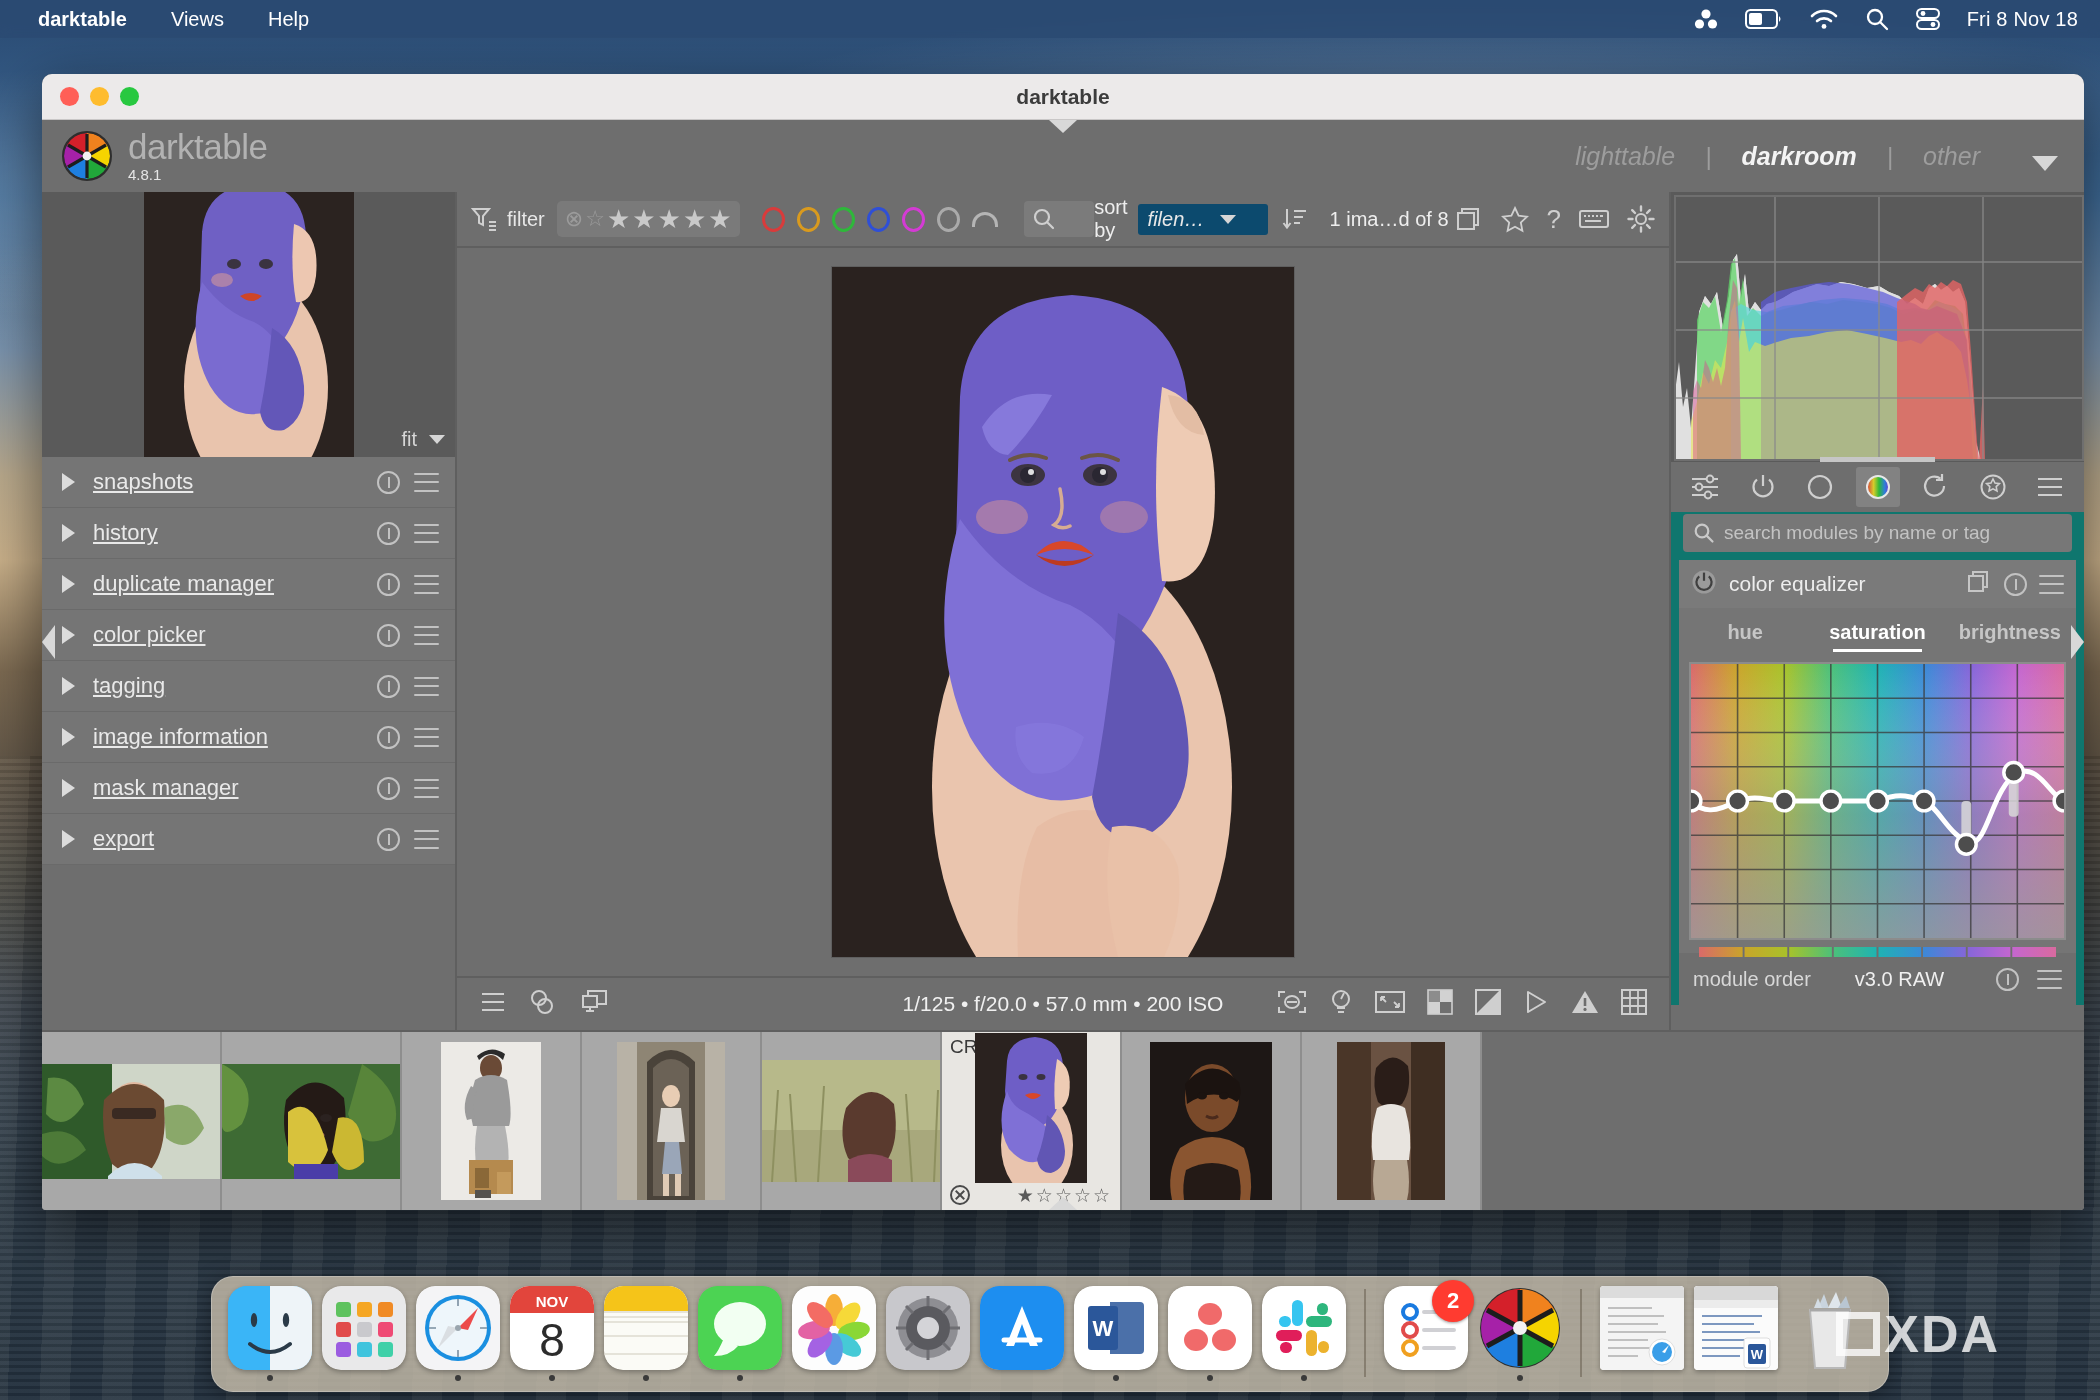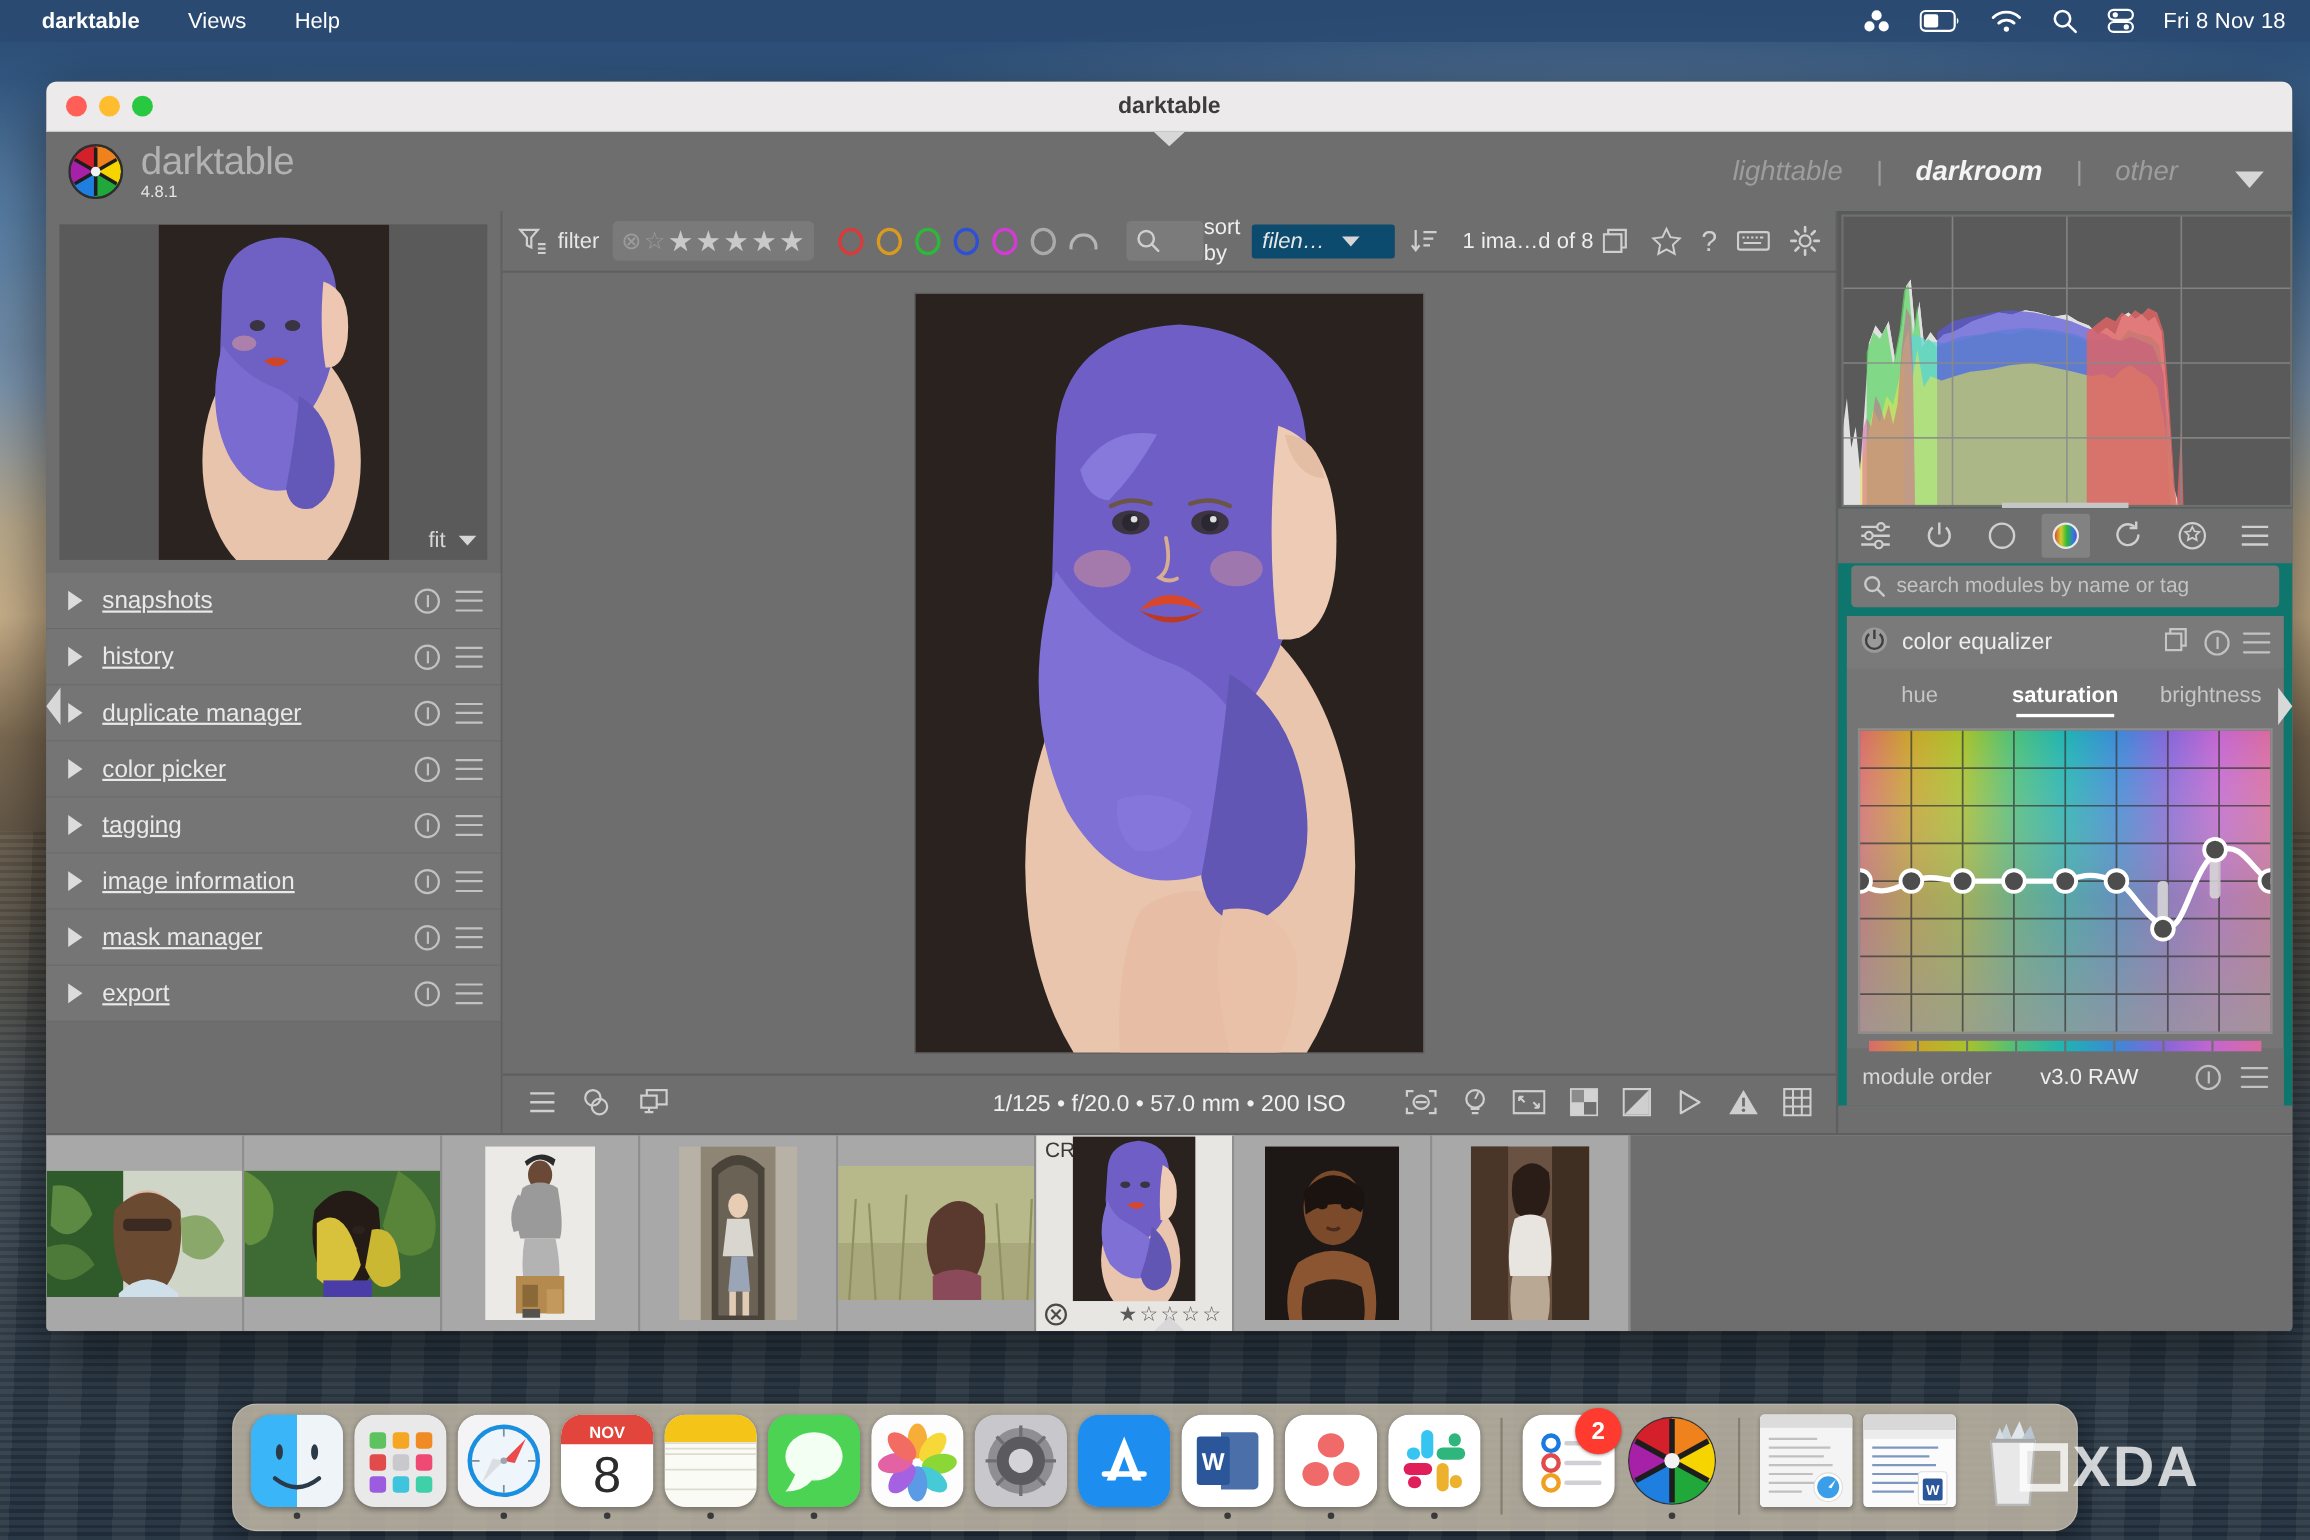--- a/index.html
+++ b/index.html
@@ -107,22 +107,22 @@
     border-left:13px solid transparent;border-right:13px solid transparent;border-top:15px solid #d7d7d7;
   }
 
   
   #dtbody { flex:1; display:flex; min-height:0; background:#6e6e6e; position:relative; }
 
   
   #leftpanel { width:415px; flex:0 0 415px; background:#6e6e6e; display:flex; flex-direction:column;
                border-right:2px solid #5f5f5f; }
   #navthumb {
-    height:305px; background:#5a5a5a; display:flex; align-items:center; justify-content:center;
-    position:relative; margin:12px; overflow:hidden;
+    height:265px; background:#5a5a5a; display:flex; align-items:center; justify-content:center;
+    position:relative; margin:0; overflow:hidden;
   }
   #navthumb .navimg { width:210px; height:305px; position:relative; overflow:hidden; }
   .fitbar { position:absolute; right:10px; bottom:6px; display:flex; align-items:center; gap:12px; }
   .fitbar .lbl { font-size:20px; color:#d6d6d6; }
   .chev-d { width:0;height:0;border-left:8px solid transparent;border-right:8px solid transparent;border-top:9px solid #d6d6d6; }
 
   .panel-list { display:flex; flex-direction:column; }
   .panel-row {
     height:51px; display:flex; align-items:center; padding:0 16px 0 20px;
     border-bottom:1px solid #6a6a6a; background:#757575; gap:14px;
@@ -192,21 +192,21 @@
   .modbtn.on { background:#828282; }
   .modsearch {
     margin:2px 12px 8px 12px; height:38px; background:#777; border-radius:4px;
     display:flex;align-items:center;gap:9px;padding:0 10px;
   }
   .modsearch .ph { font-size:19px;color:#c3c3c3; }
   .moduleblock { background:#757575; margin:0 8px; }
   .modhead { height:48px; display:flex; align-items:center; padding:0 12px; gap:12px; background:#7a7a7a; }
   .modhead .nm { font-size:21px; color:#ededed; flex:1; }
   .tabs { display:flex; height:48px; align-items:center; background:#757575; }
-  .tabs .t { flex:1; text-align:center; font-size:20px; color:#c6c6c6; position:relative; line-height:48px;}
+  .tabs .t { flex:1; text-align:center; font-size:20px; color:#c6c6c6; position:relative; line-height:48px;font-weight:bold;}
   .tabs .t.active { color:#fff; font-weight:bold; }
   .tabs .t.active:after { content:""; position:absolute; left:16%; right:16%; bottom:4px; height:3px; background:#fff; }
   #eqwrap { margin:6px 10px 0 10px; position:relative; }
   #eqgraph { width:100%; height:278px; position:relative; border:2px solid #8c8c8c; }
   #eqstrip { height:10px; margin:3px 10px 0 10px; }
   .modfooter { height:52px; display:flex; align-items:center; padding:0 14px; background:#6e6e6e; gap:0; }
   .modfooter .mo { font-size:20px; color:#d8d8d8; }
   .modfooter .ver { font-size:20px; color:#efefef; margin-left:44px; }
   .modfooter .sp { margin-left:auto; display:flex; align-items:center; gap:18px; }
   #rightrest { flex:1; background:#6e6e6e; }

